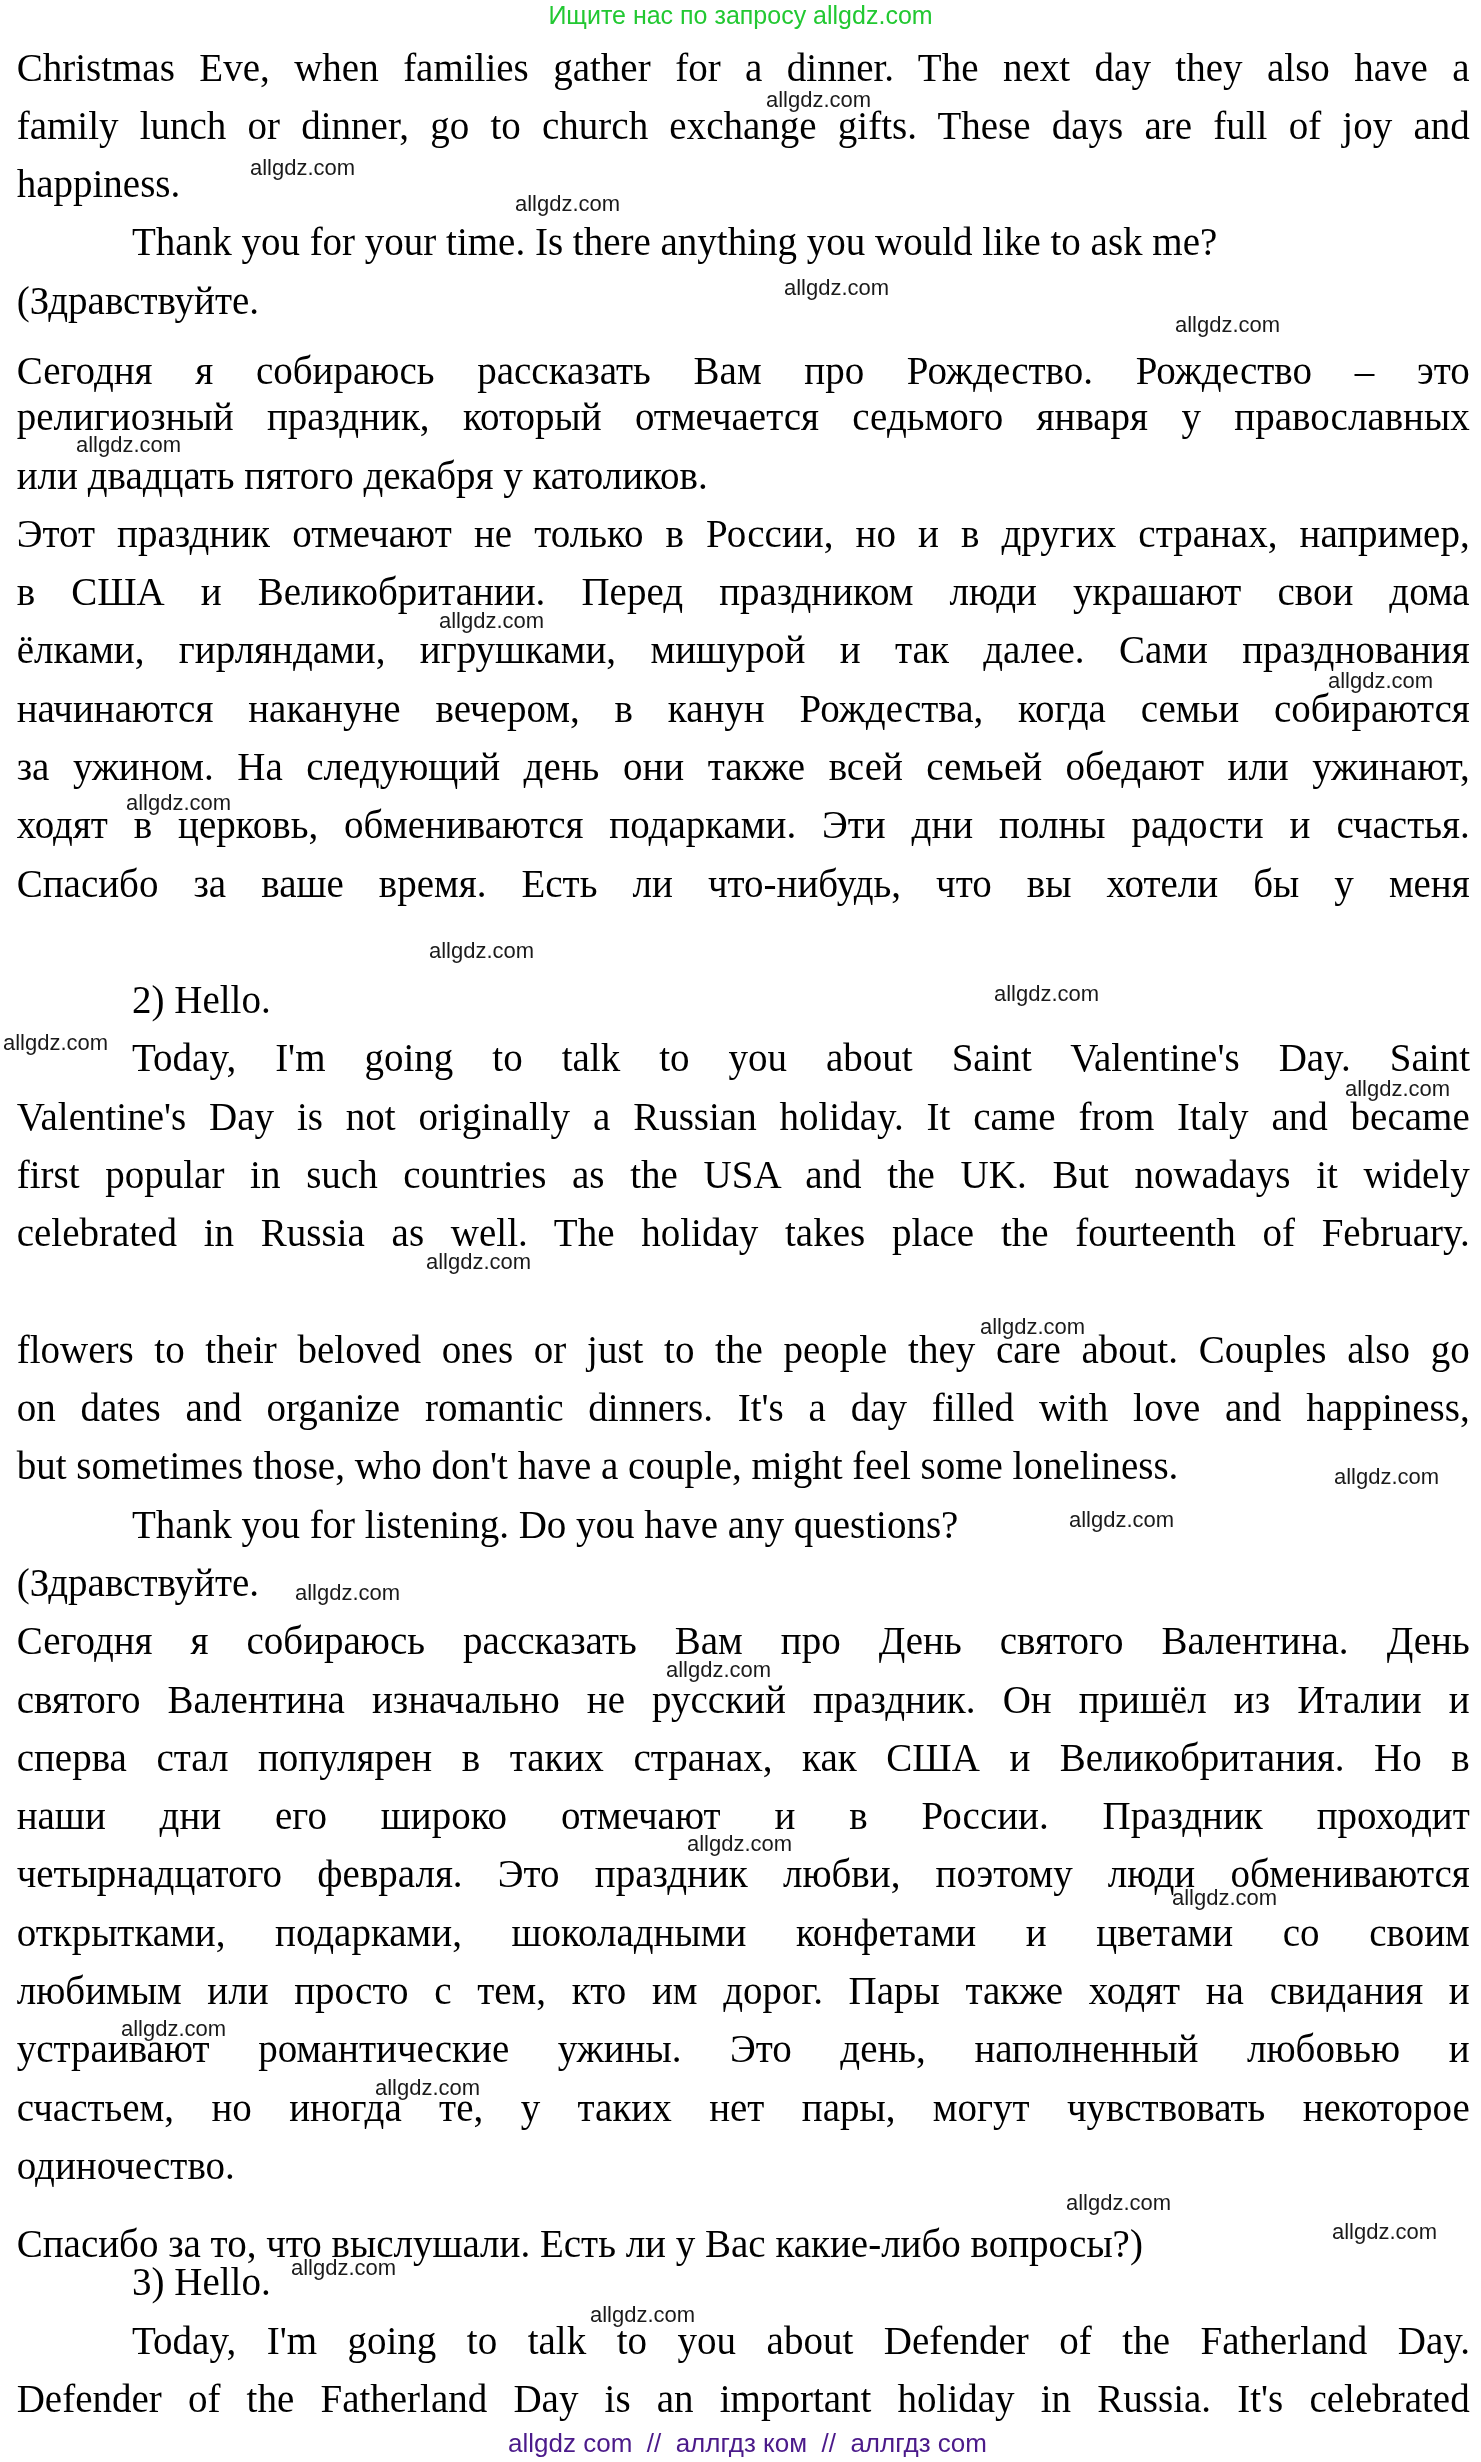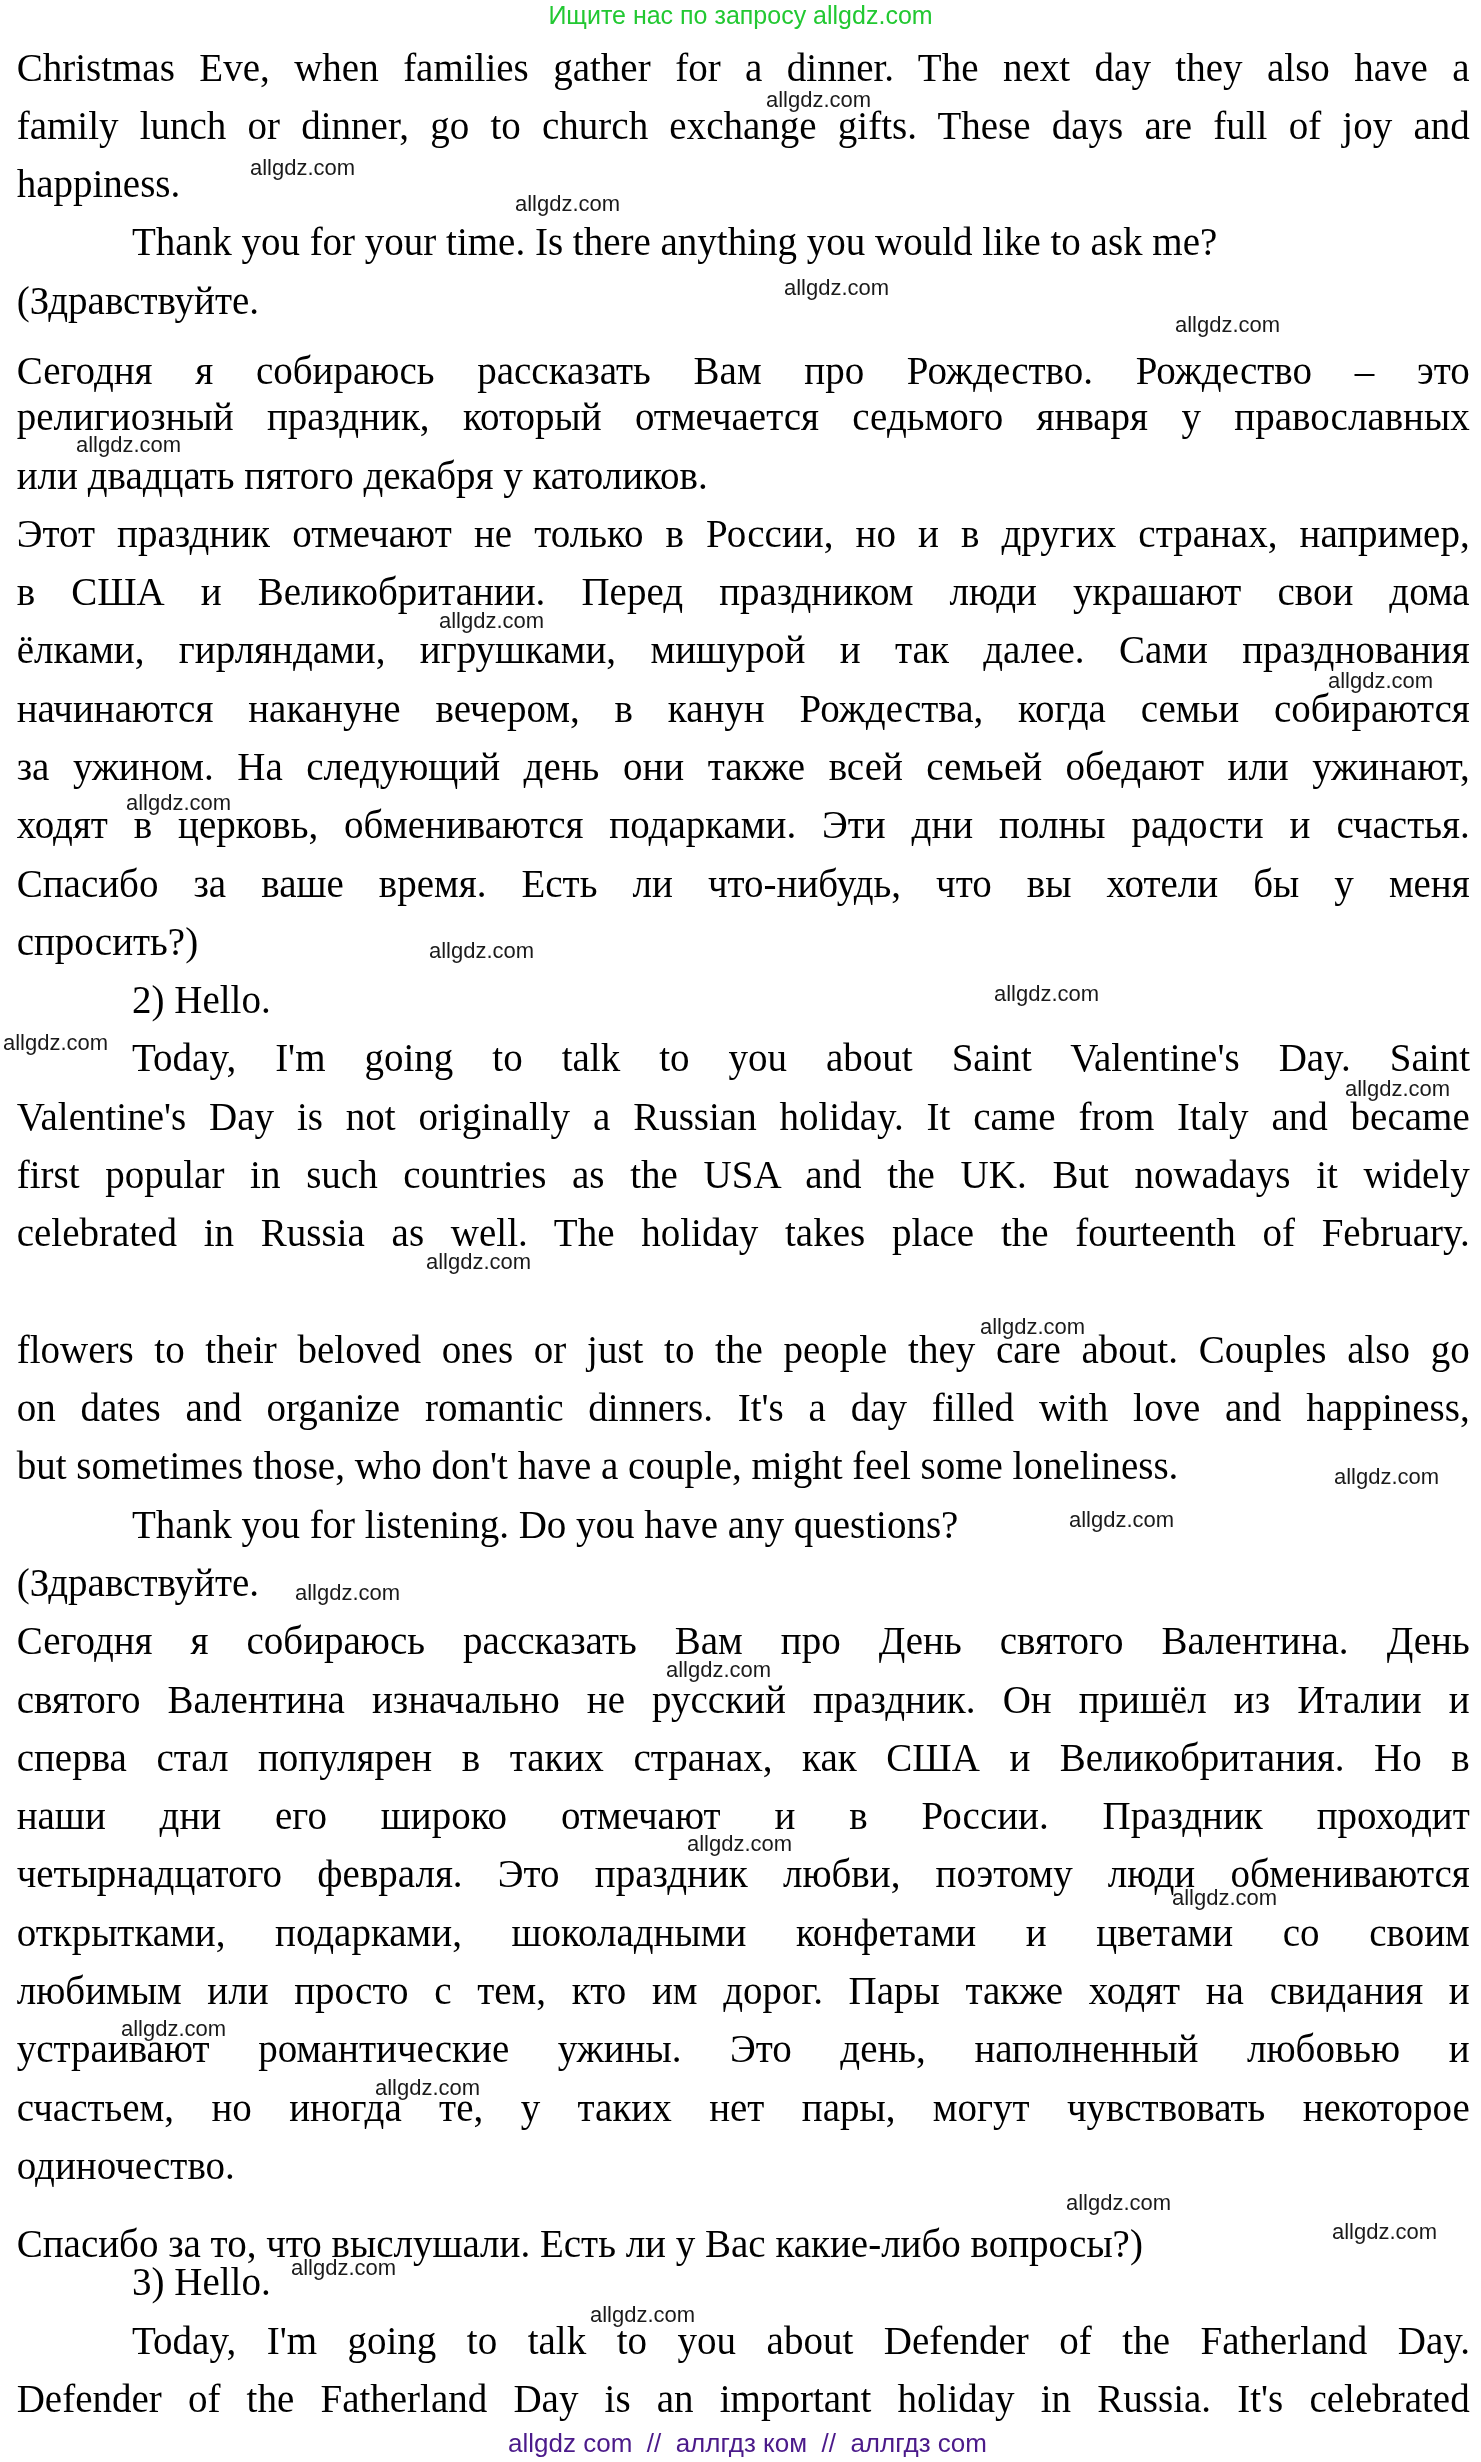--- a/index.html
+++ b/index.html
@@ -42,21 +42,20 @@
     <div class="line" style="top: 334px; white-space: normal; margin-top: 8px;">Сегодня я собираюсь рассказать Вам про Рождество. Рождество – это</div>
     <div class="line" style="top: 388px; white-space: normal;">религиозный праздник, который отмечается седьмого января у православных</div>
     <div class="line last" style="top: 447px; white-space: normal;">или двадцать пятого декабря у католиков.</div>
     <div class="line" style="top: 505px; white-space: normal;">Этот праздник отмечают не только в России, но и в других странах, например,</div>
     <div class="line" style="top: 563px; white-space: normal;">в США и Великобритании. Перед праздником люди украшают свои дома</div>
     <div class="line" style="top: 621px; white-space: normal; font-family: Liberation Serif, serif;">ёлками, гирляндами, игрушками, мишурой и так далее. Сами празднования</div>
     <div class="line" style="top: 680px; white-space: normal;">начинаются накануне вечером, в канун Рождества, когда семьи собираются</div>
     <div class="line" style="top: 738px; white-space: normal;">за ужином. На следующий день они также всей семьей обедают или ужинают,</div>
     <div class="line" style="top: 796px; white-space: normal;">ходят в церковь, обмениваются подарками. Эти дни полны радости и счастья.</div>
     <div class="line" style="top: 855px; white-space: normal;">Спасибо за ваше время. Есть ли что-нибудь, что вы хотели бы у меня</div>
-    <div class="line last" style="top: 913px; white-space: normal;">спросить?)</div>
     <div class="line indent last" style="top: 971px; white-space: normal;">2) Hello.</div>
     <div class="line indent" style="top: 1029px; white-space: normal;">Today, I'm going to talk to you about Saint Valentine's Day. Saint</div>
     <div class="line" style="top: 1088px; white-space: normal;">Valentine's Day is not originally a Russian holiday. It came from Italy and became</div>
     <div class="line" style="top: 1146px; white-space: normal;">first popular in such countries as the USA and the UK. But nowadays it widely</div>
     <div class="line" style="top: 1204px; white-space: normal;">celebrated in Russia as well. The holiday takes place the fourteenth of February.</div>
     <div class="line" style="top: 1321px; white-space: normal;">flowers to their beloved ones or just to the people they care about. Couples also go</div>
     <div class="line" style="top: 1379px; white-space: normal;">on dates and organize romantic dinners. It's a day filled with love and happiness,</div>
     <div class="line last" style="top: 1437px; white-space: normal;">but sometimes those, who don't have a couple, might feel some loneliness.</div>
     <div class="line indent last" style="top: 1496px; white-space: normal;">Thank you for listening. Do you have any questions?</div>
     <div class="line last" style="top: 1554px; white-space: normal;">(Здравствуйте.</div>

